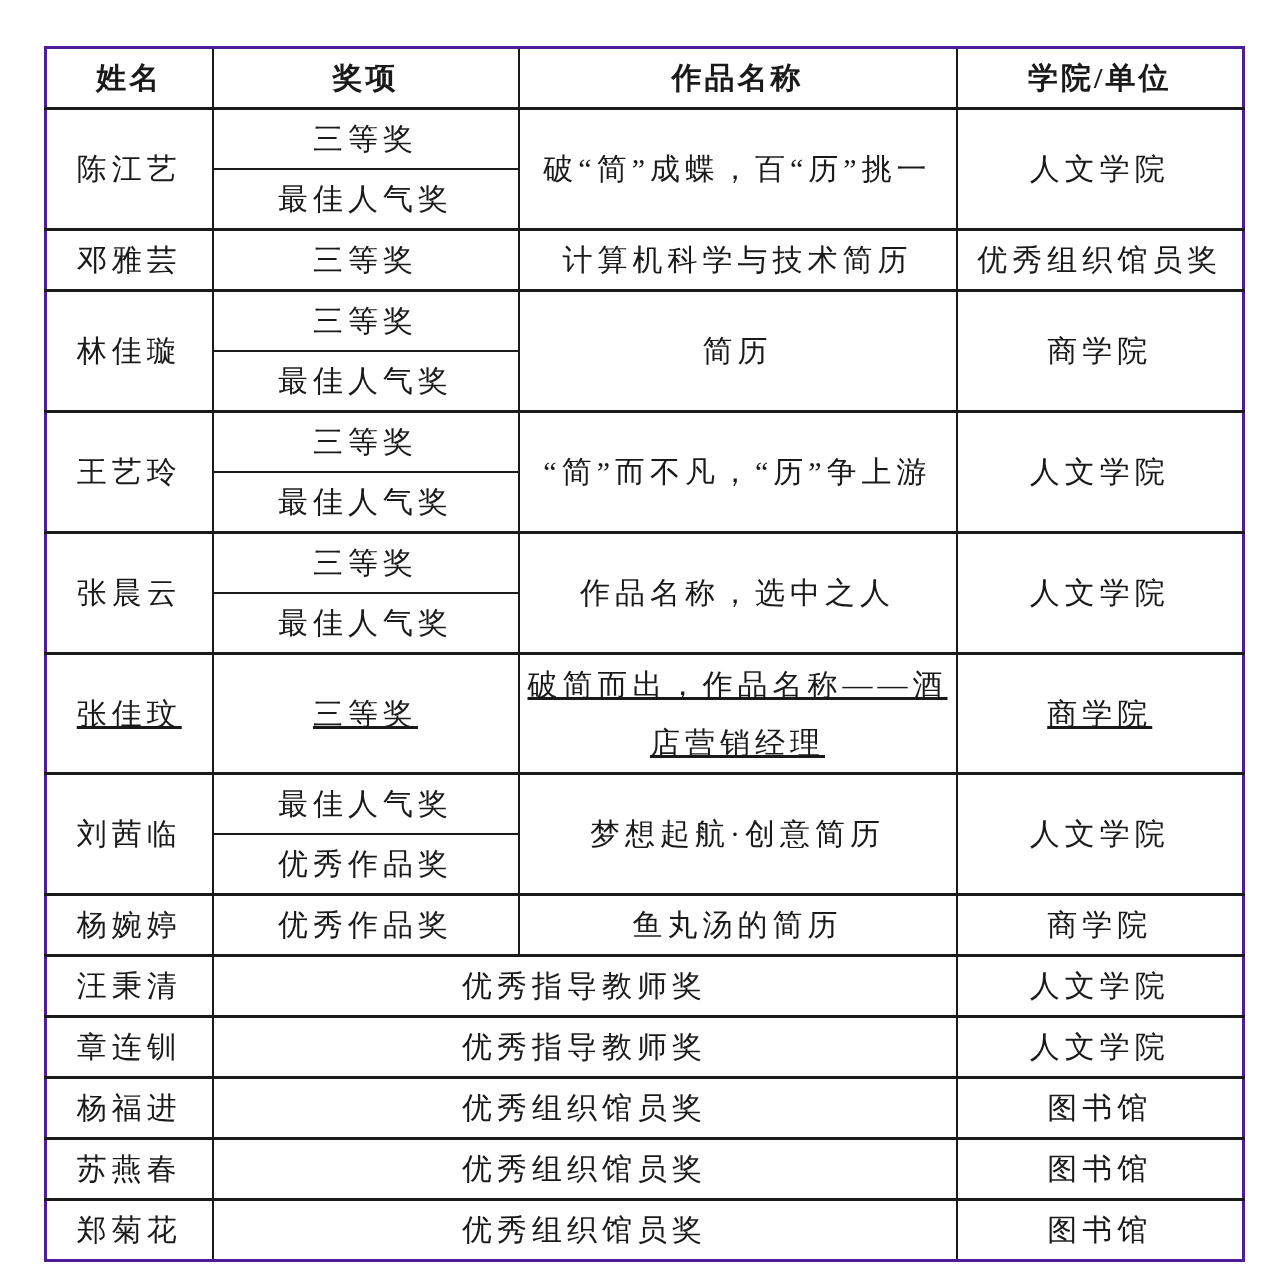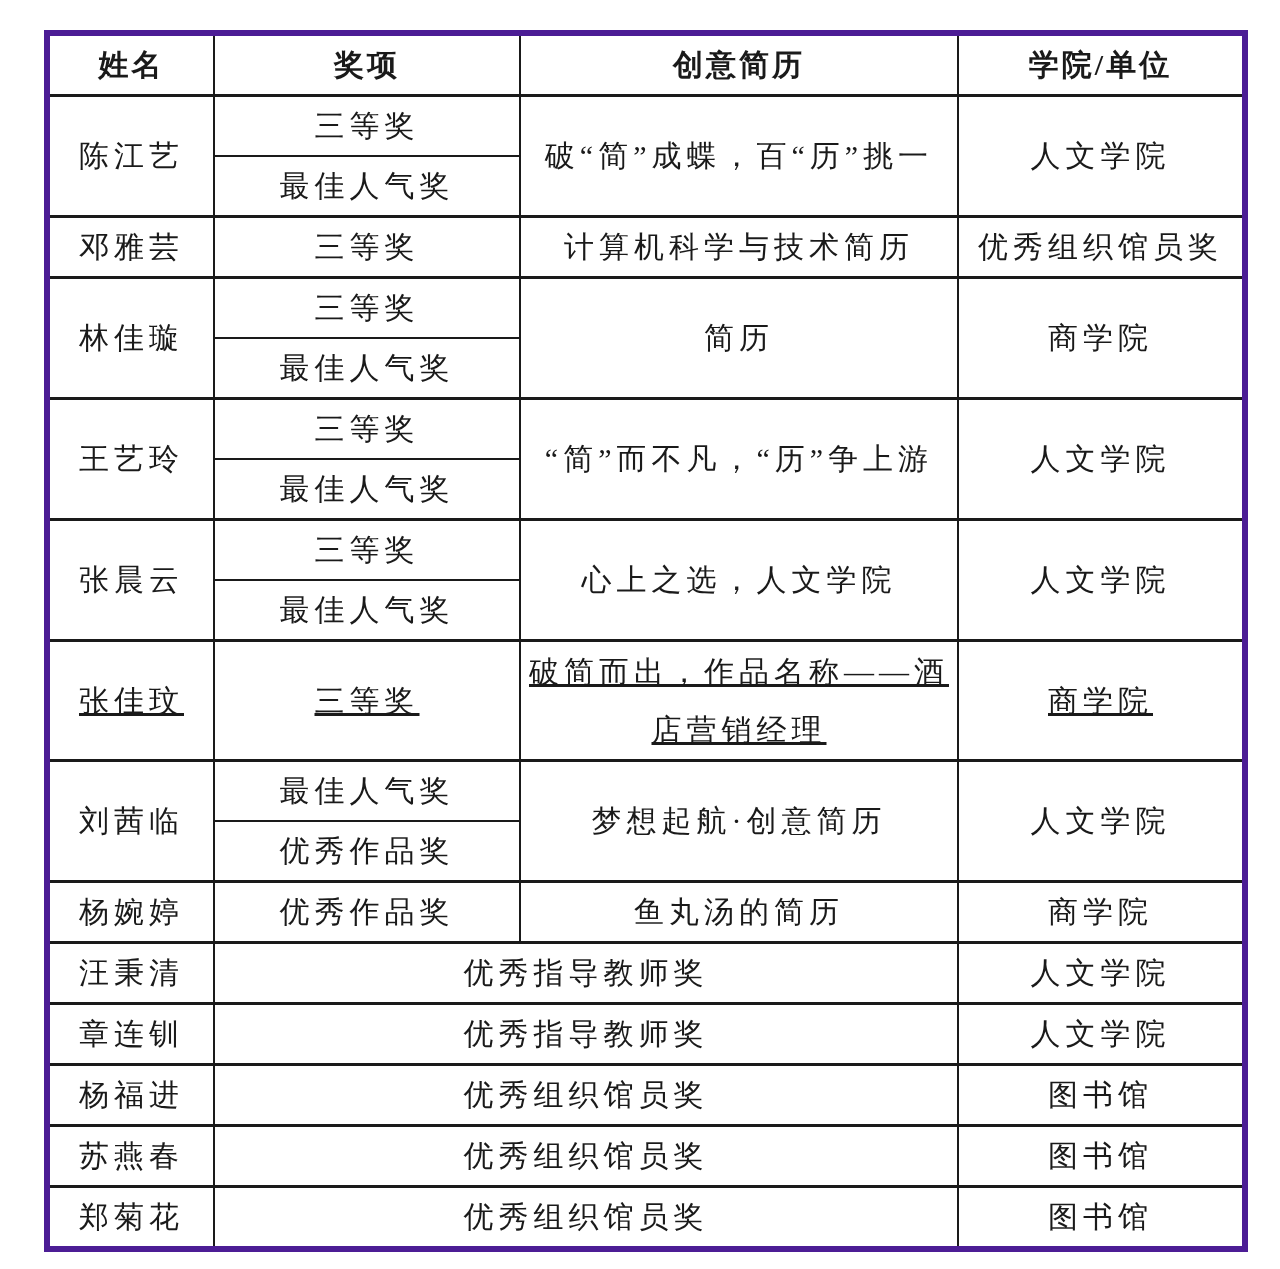--- a/index.html
+++ b/index.html
@@ -10,21 +10,22 @@
     font-family: "Liberation Serif", "DejaVu Serif", serif;
     color: #1a1a1a;
   }
   .page {
     padding: 30px 0 0 44px;
   }
   table.awards {
     border-collapse: collapse;
     table-layout: fixed;
     width: 1198px;
-    border: 6px solid #4c1d95;
+    border: 3px solid #4c1d95;
+    margin-top: 16px;
   }
   th, td {
     border: 2px solid #1a1a1a;
     text-align: center;
     vertical-align: middle;
     font-size: 30px;
     line-height: 58px;
     letter-spacing: 5px;
     padding: 0 6px;
     overflow: hidden;
@@ -48,21 +49,21 @@
     <colgroup>
       <col style="width:167px">
         <col style="width:306px">
         <col style="width:438px">
         <col style="width:287px">
     </colgroup>
     <thead>
       <tr>
         <th>姓名</th>
         <th>奖项</th>
-        <th>创意简历</th>
+        <th>作品名称</th>
         <th>学院/单位</th>
       </tr>
     </thead>
     <tbody>
 
       <tr class="r60 gs">
         <td rowspan="2">陈江艺</td>
         <td>三等奖</td>
         <td rowspan="2" class="work">破“简”成蝶，百“历”挑一</td>
         <td rowspan="2">人文学院</td>
@@ -94,21 +95,21 @@
         <td rowspan="2" class="work">“简”而不凡，“历”争上游</td>
         <td rowspan="2">人文学院</td>
       </tr>
       <tr class="r60">
         <td>最佳人气奖</td>
       </tr>
 
       <tr class="r60 gs">
         <td rowspan="2">张晨云</td>
         <td>三等奖</td>
-        <td rowspan="2" class="work">心上之选，人文学院</td>
+        <td rowspan="2" class="work">作品名称，选中之人</td>
         <td rowspan="2">人文学院</td>
       </tr>
       <tr class="r60">
         <td>最佳人气奖</td>
       </tr>
 
       <tr class="r120 gs">
         <td>张佳玟</td>
         <td>三等奖</td>
         <td class="work">破简而出，作品名称——酒店营销经理</td>

